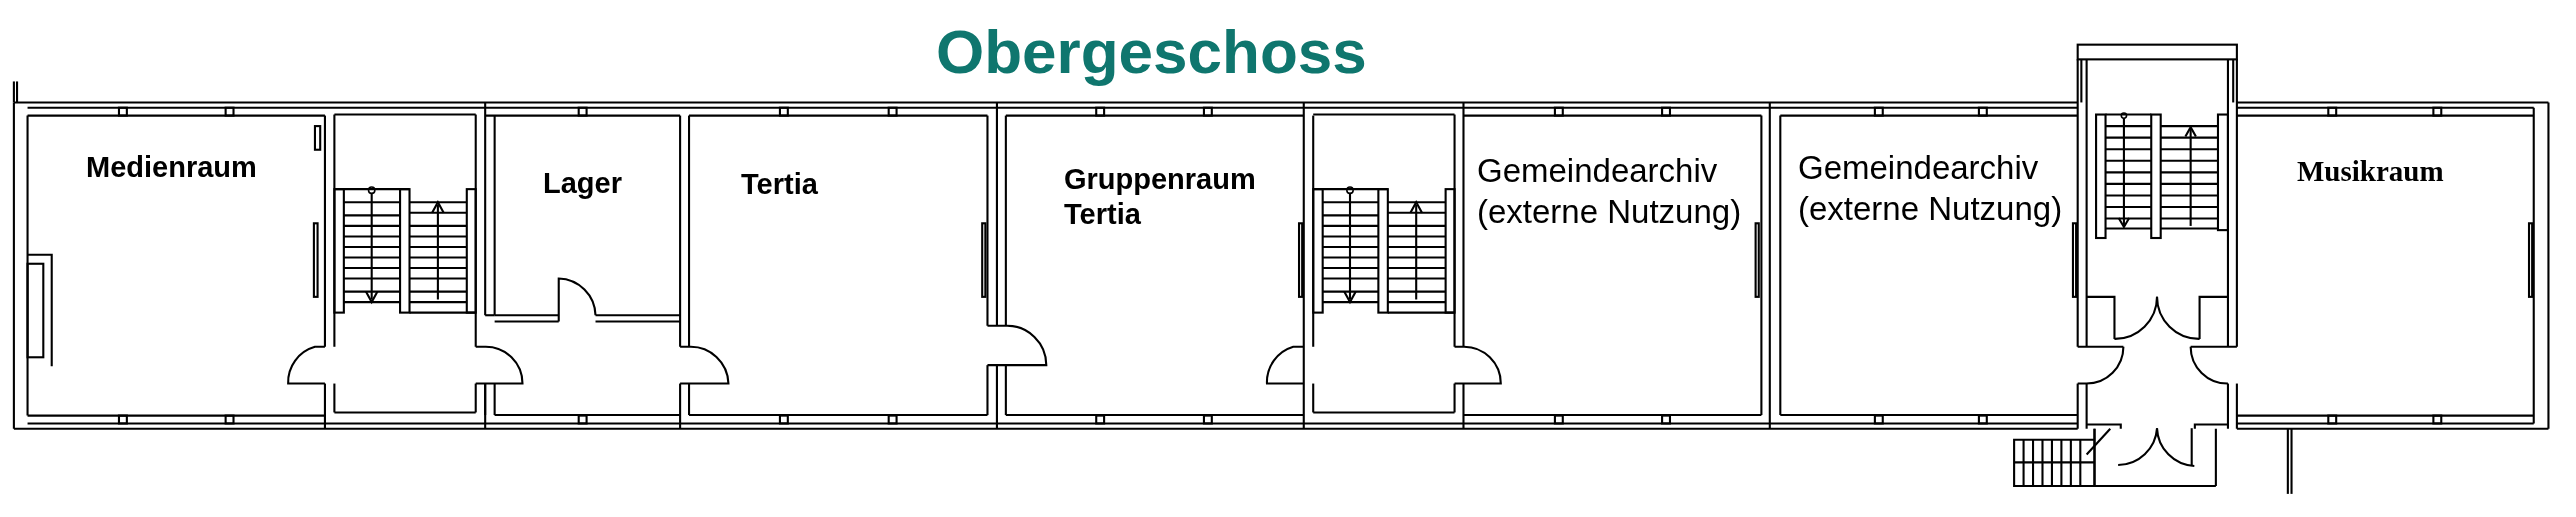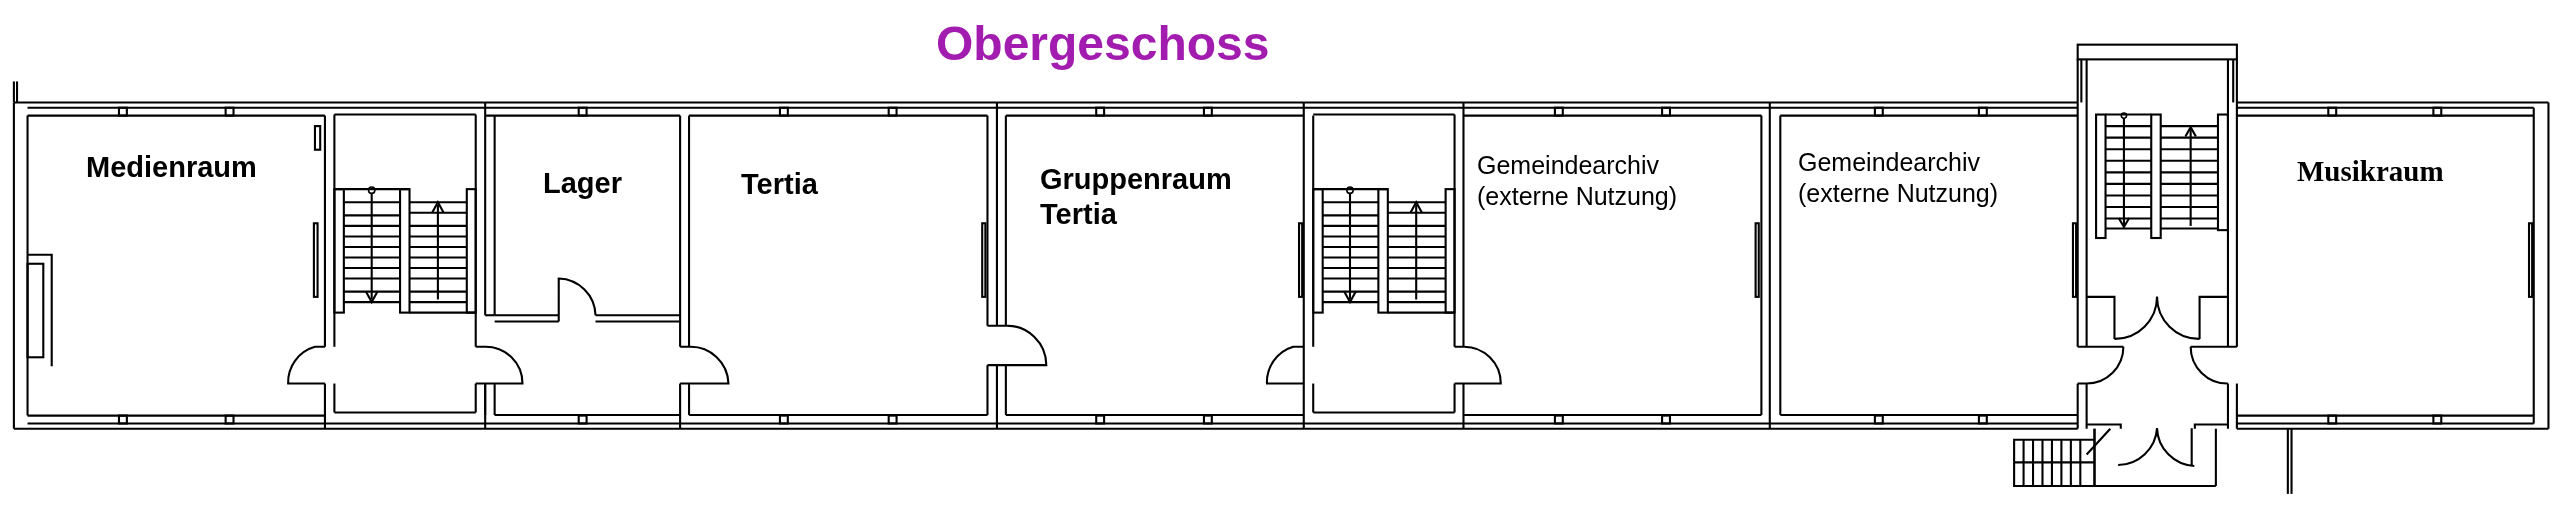--- a/index.html
+++ b/index.html
@@ -1,21 +1,21 @@
 <!DOCTYPE html>
 <html style="font-size:8.4px"><head>
 <meta charset="utf-8">
 <style>
   html,body{margin:0;padding:0;background:#fff;}
   body{width:2576px;height:517px;position:relative;overflow:hidden;font-family:"Liberation Sans",sans-serif;}
   #plan{position:absolute;left:0;top:0;}
-  .title{position:absolute;left:936px;top:16px;font-size:48px;font-weight:bold;color:#a21caf;font-family:"Liberation Sans",sans-serif;white-space:nowrap;}
+  .title{position:absolute;left:936px;top:16px;font-size:62px;font-weight:bold;color:#0f766e;font-family:"Liberation Sans",sans-serif;white-space:nowrap;}
   .room{position:absolute;color:#000;font-family:"Liberation Sans",sans-serif;white-space:nowrap;line-height:1.2;}
   .room.bold{font-weight:bold;font-size:29px;}
-  .room.normal{font-weight:normal;font-size:25px;line-height:1.25;}
+  .room.normal{font-weight:normal;font-size:33px;line-height:1.25;}
   .room span{display:block;}
   svg line, svg rect, svg path, svg polyline{stroke:#000;stroke-width:4;fill:none;}
 </style>
 </head>
 <body>
 
 <svg id="plan" width="2576" height="517" viewBox="0 0 4900 984">
 
   <g>
     <line x1="25" y1="195" x2="3953" y2="195"></line>
@@ -300,21 +300,21 @@
 
 <div class="room bold" style="left:86px;top:150px;">
   <span>Medienraum</span>
 </div>
 <div class="room bold" style="left:543px;top:166px;text-align:right;">
   <span>Lager</span>
 </div>
 <div class="room bold" style="left:741px;top:167px;">
   <span>Tertia</span>
 </div>
-<div class="room bold" style="left:1040px;top:162px;">
+<div class="room bold" style="left:1064px;top:162px;">
   <span>Gruppenraum</span>
   <span>Tertia</span>
 </div>
 <div class="room normal" style="left:1477px;top:150px;">
   <span>Gemeindearchiv</span>
   <span>(externe Nutzung)</span>
 </div>
 <div class="room normal" style="left:1798px;top:147px;">
   <span>Gemeindearchiv</span>
   <span>(externe Nutzung)</span>

